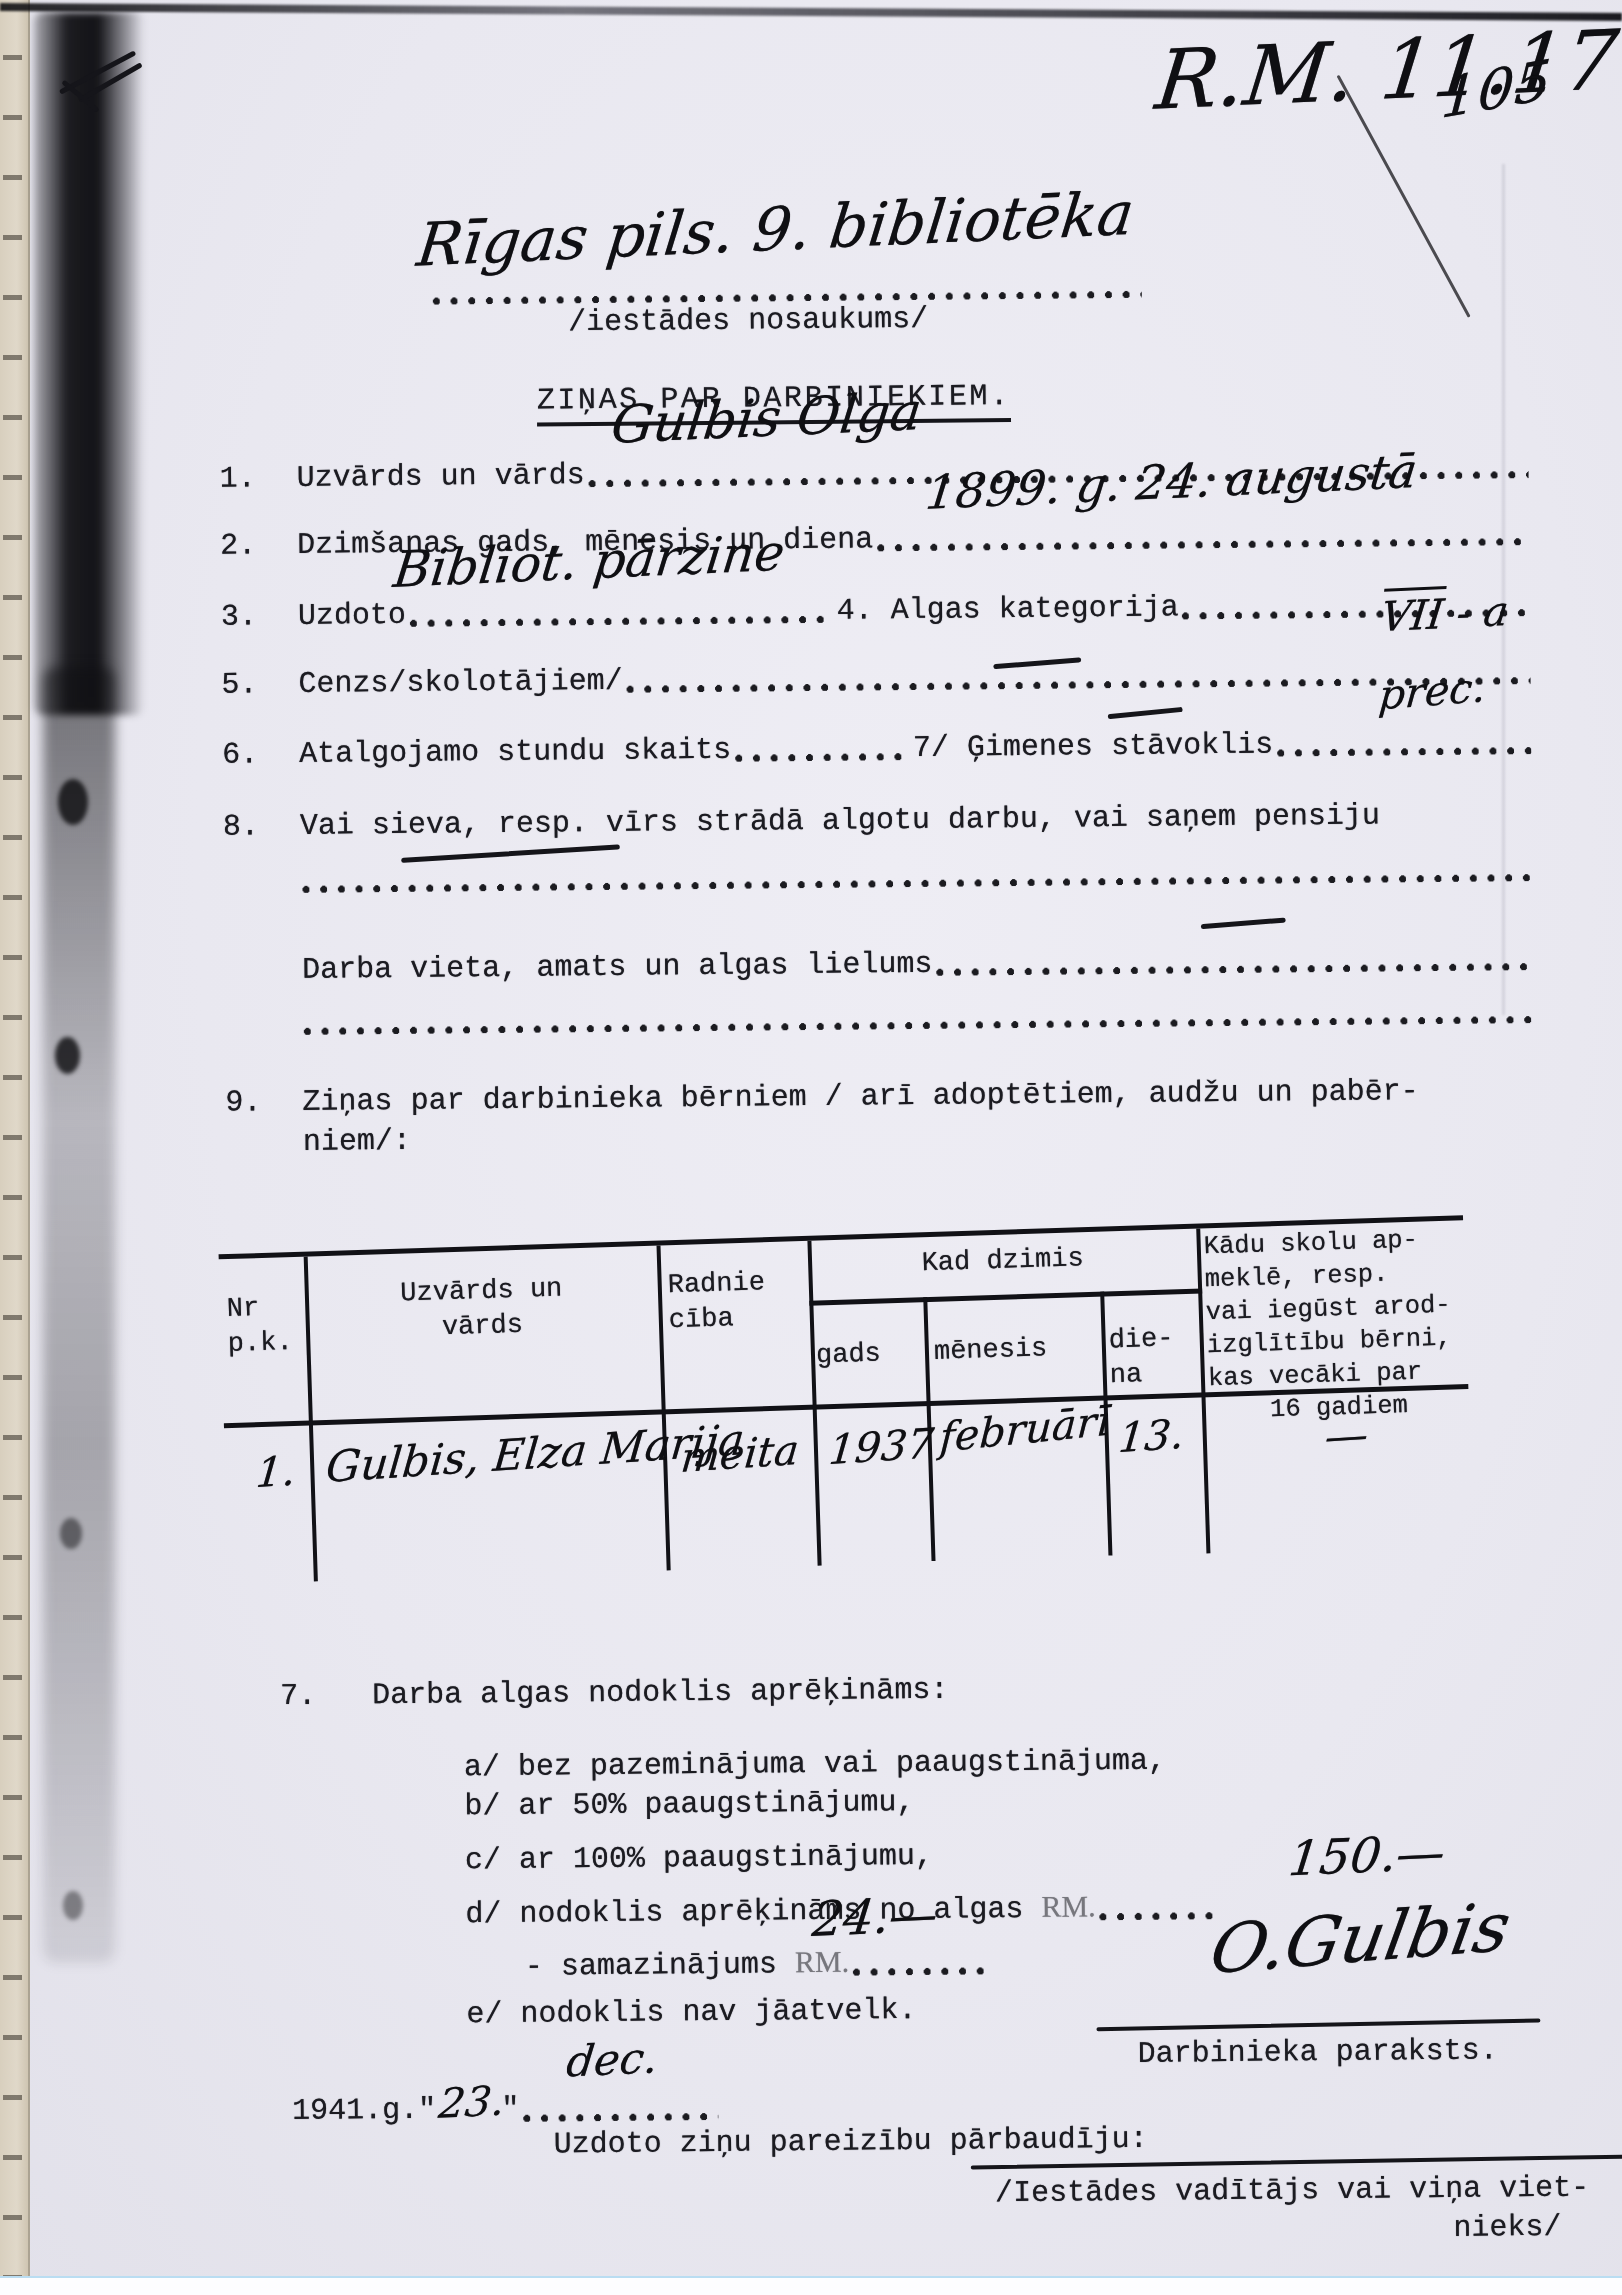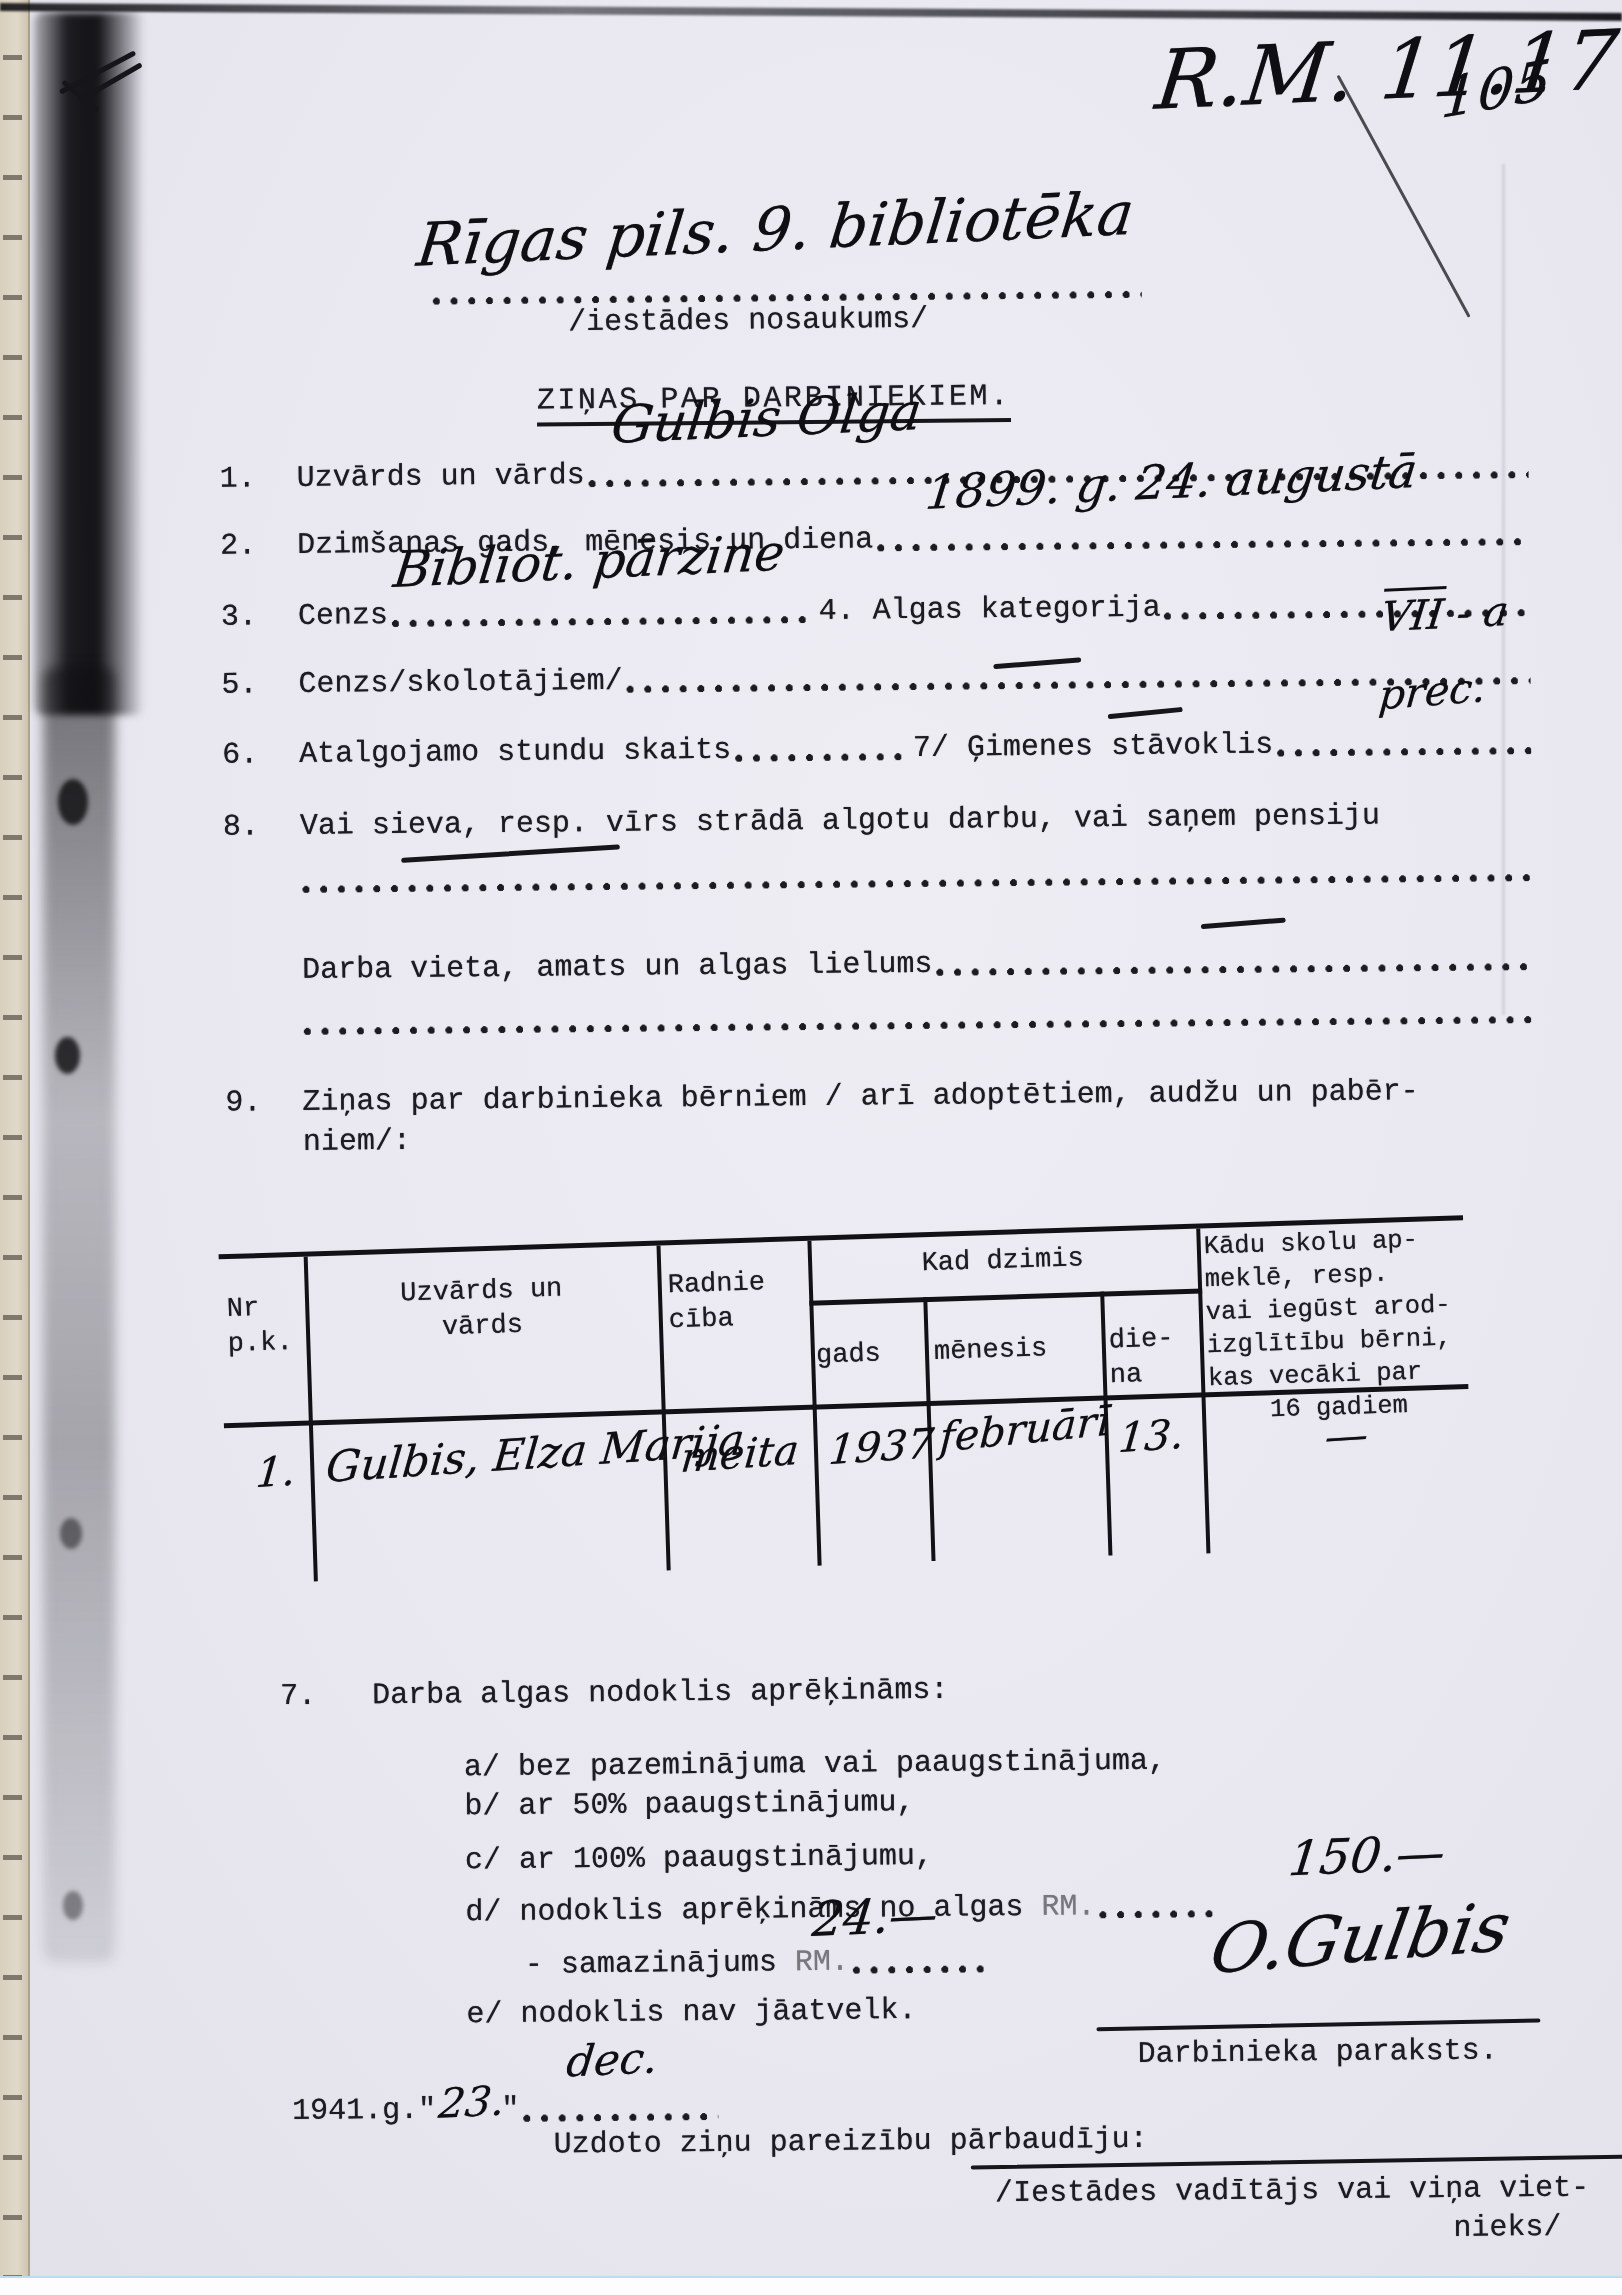--- a/index.html
+++ b/index.html
@@ -36,21 +36,21 @@
   .dots.fixed{flex:0 0 auto;}
   .dotrow{position:absolute;height:9.8px;
      background-image:radial-gradient(circle at 4.6px 4.6px,#1b1b20 3.3px,transparent 3.7px);
      background-size:17.7px 9.8px;background-repeat:repeat-x;}
   
   .hw{position:absolute;font-family:"DejaVu Serif","Liberation Serif",serif;font-style:italic;
       color:#0f0f13;white-space:pre;transform:skewX(-9deg) rotate(-2deg);transform-origin:left bottom;
       text-shadow:0 0 0.7px rgba(0,0,0,.6);}
   .overline{border-top:3.3px solid #0f0f13;padding-top:1.3px;}
   .doc{position:absolute;inset:0;transform:rotate(-.55deg);transform-origin:50% 50%;}
-  .faded{opacity:.55;}
+  .faded{opacity:.55;font-family:Liberation Serif, serif;}
   
   #tbl{position:absolute;left:221px;top:1235px;width:1245px;height:330px;transform:rotate(-1.25deg);font-size:27px;}
   #tbl .hline{position:absolute;background:#111116;height:4.6px;}
   #tbl .v{position:absolute;background:#111116;width:3.9px;}
   #tbl .th{position:absolute;white-space:pre-line;line-height:1.3;}
   .center{text-align:center;}
   .prewrap{white-space:pre-wrap !important;}
   .hw2{transform:skewX(-9deg) rotate(-4deg);}
   .sig{font-size:68px;transform:skewX(-14deg) rotate(-4deg);}
 </style>
@@ -99,21 +99,21 @@
 
     <div class="tline t" style="left:226px;top:523px;width:1309px;">
       <span class="num">2.</span>
       <span>Dzimšanas gads, mēnesis un diena</span>
       <span class="dots"></span>
     </div>
     <div class="hw" style="left:929px;top:466px;font-size:47px;">1899. g. 24. augustā</div>
 
     <div class="tline t" style="left:226px;top:594px;width:1309px;">
       <span class="num">3.</span>
-      <span>Cenzs</span>
+      <span>Uzdoto</span>
       <span class="dots fixed" style="width:419px;"></span>
       <span style="margin-left:9.2px;">4. Algas kategorija</span>
       <span class="dots"></span>
     </div>
     <div class="hw" style="left:396px;top:537px;font-size:50px;">Bibliot. pārzine</div>
     <div class="hw" style="left:1299px;top:553px;font-size:41px;">
       <span class="overline">VII</span><span> - a</span>
     </div>
 
     <div class="tline t" style="left:226px;top:662px;width:1309px;">

